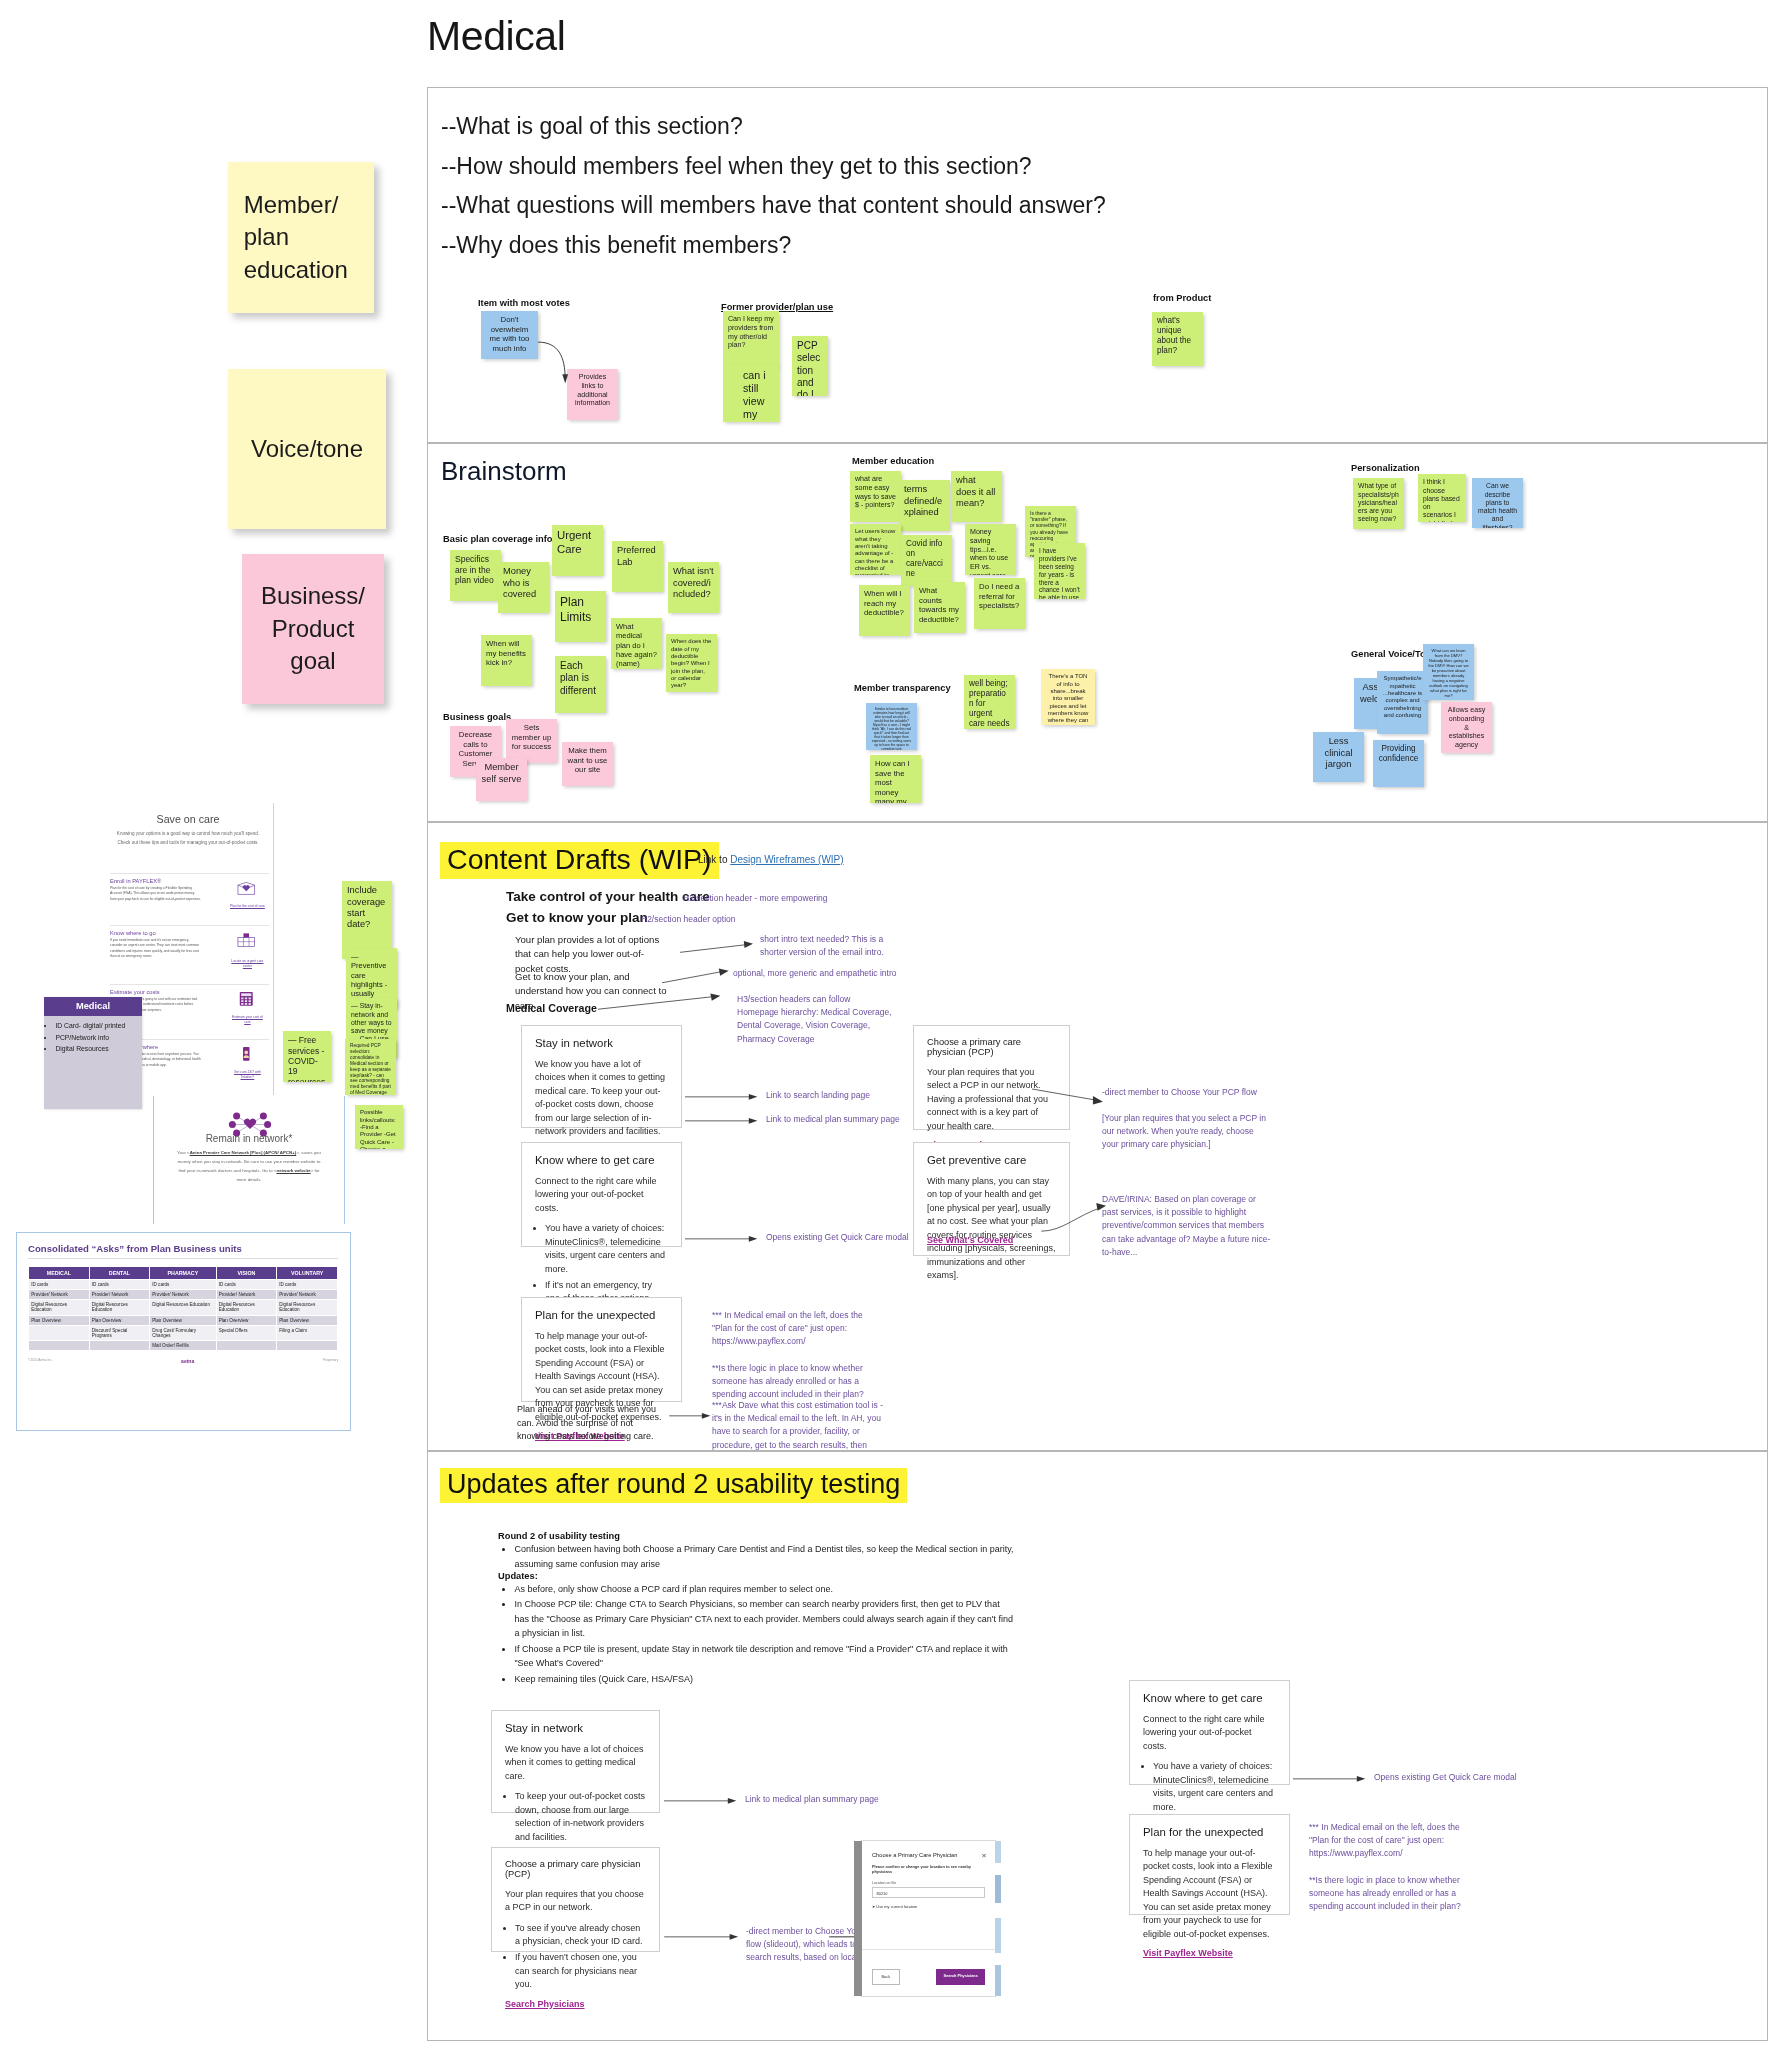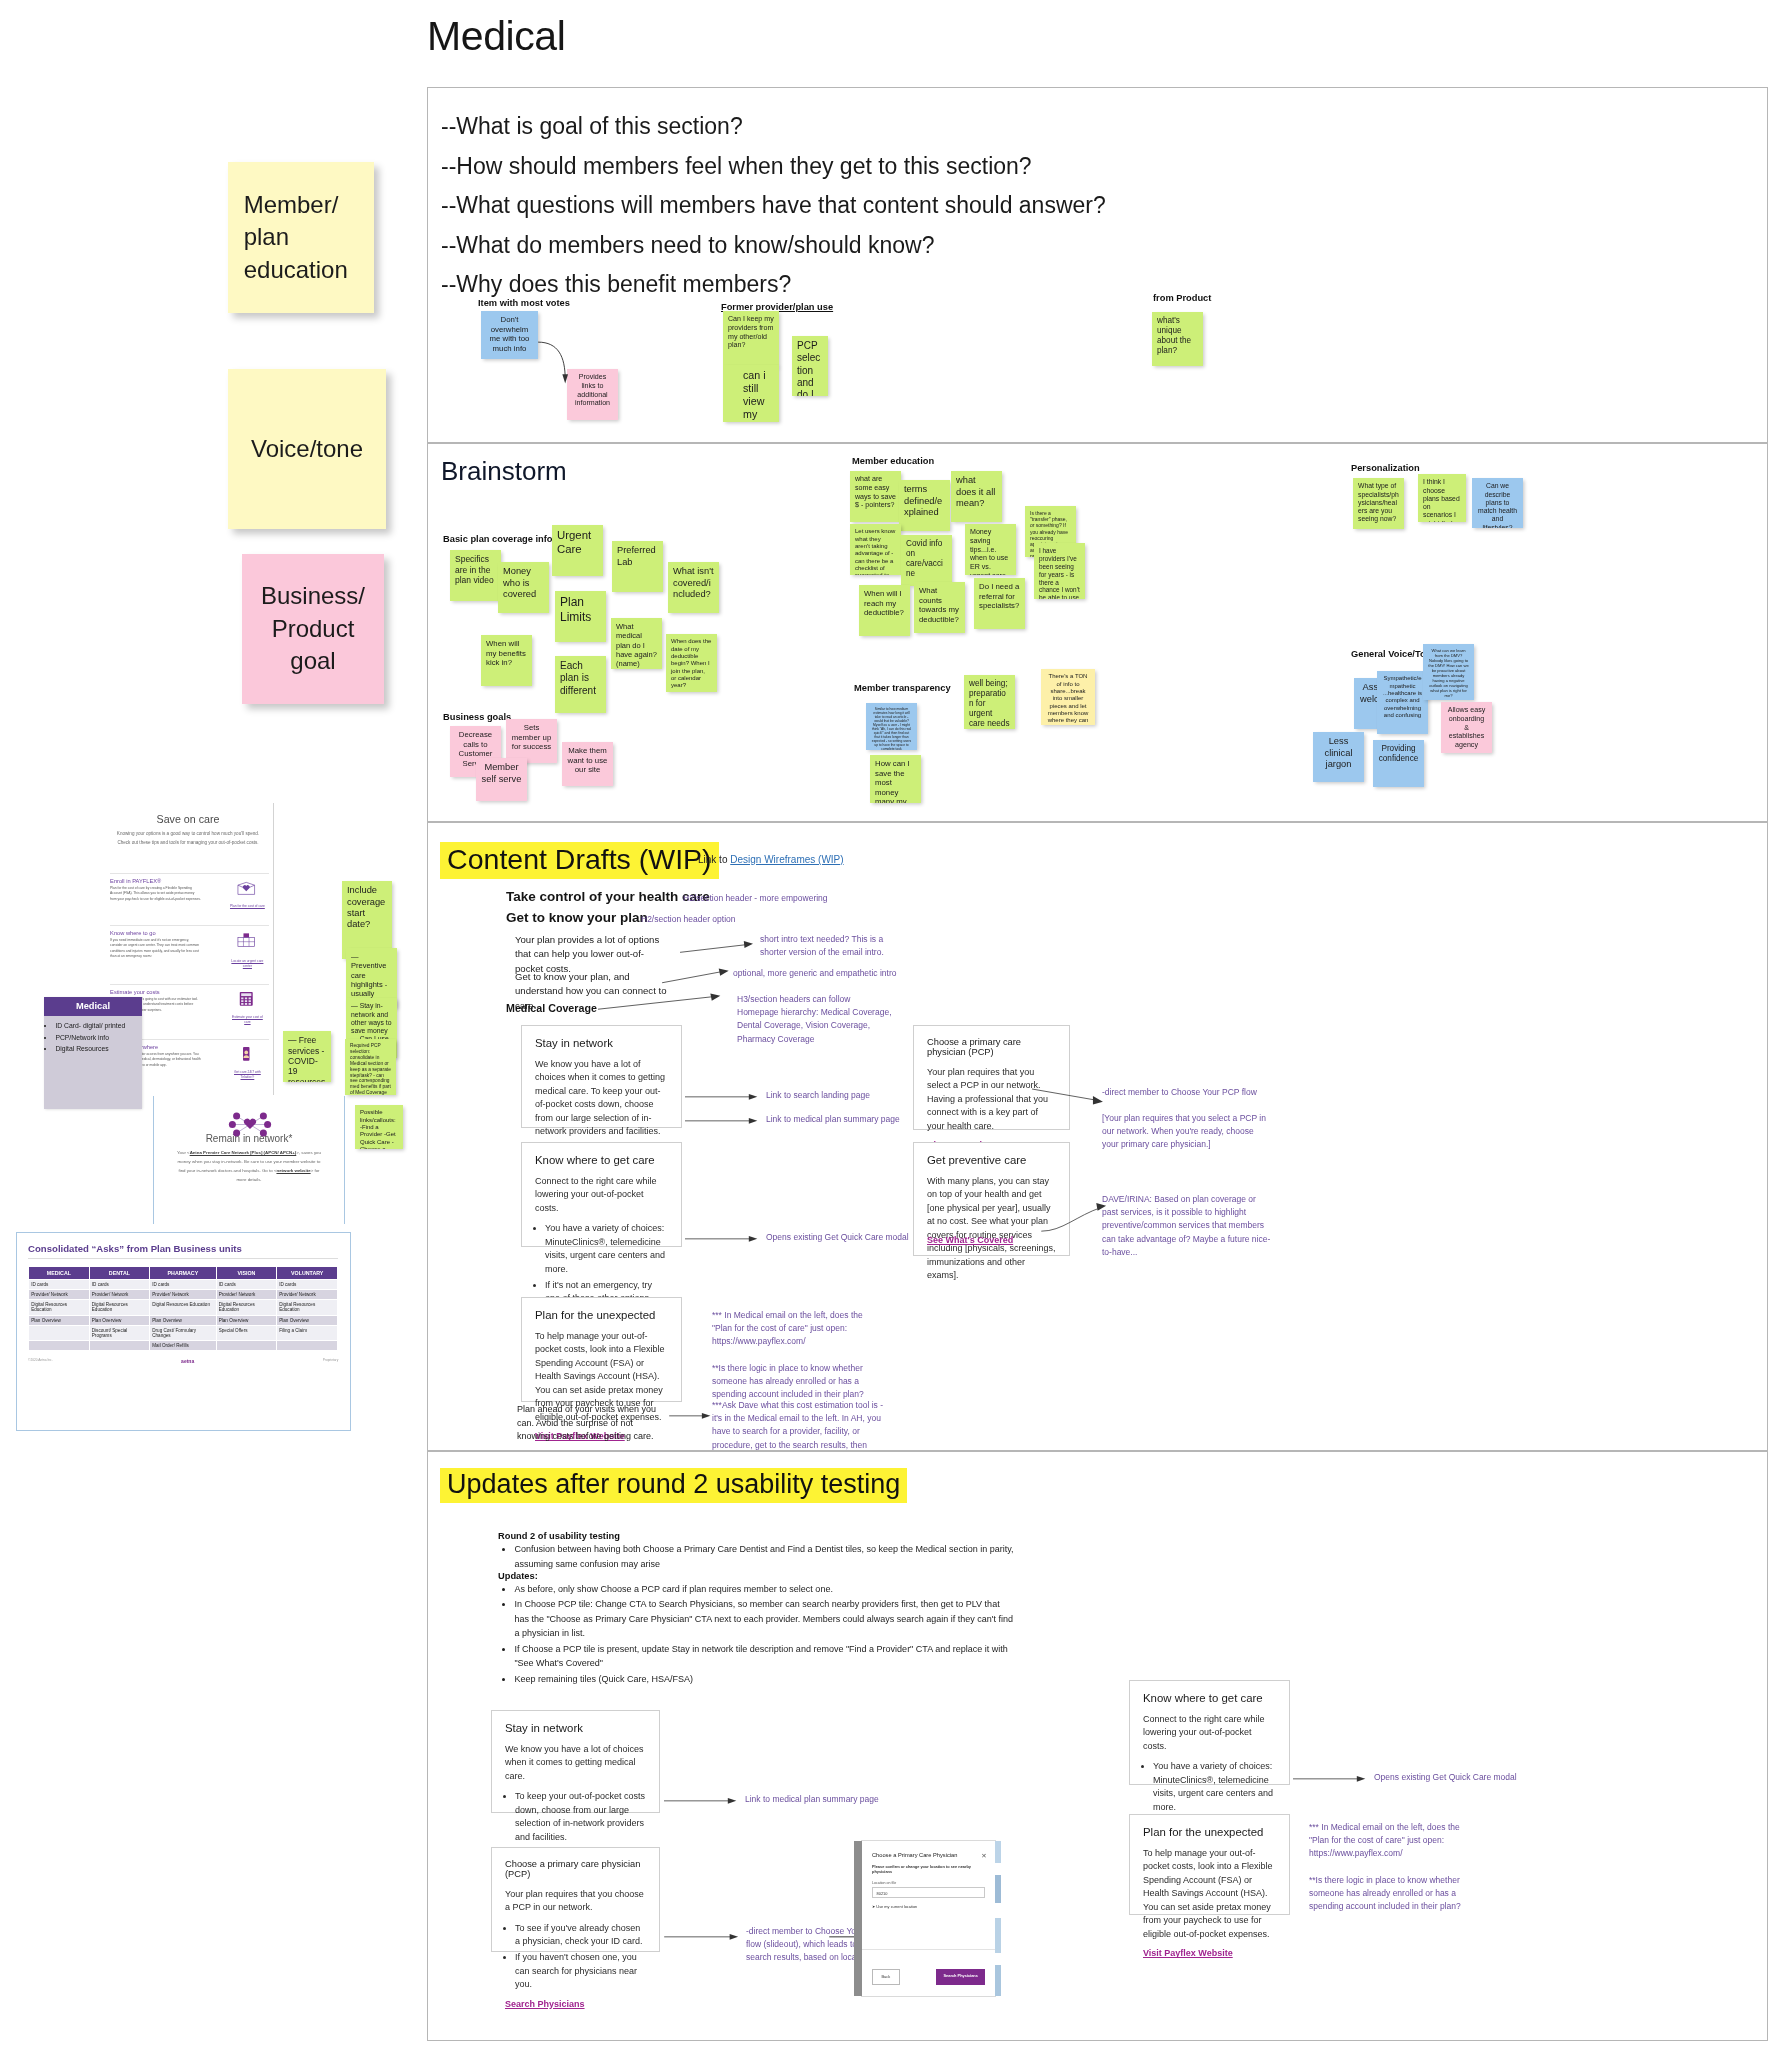--- a/index.html
+++ b/index.html
@@ -156,21 +156,20 @@
   <span>Business/ Product goal</span>
 </div>
 
 <div class="panel" id="panel-questions"></div>
 
 <div class="abs" id="question-list">
   <ul>
     <li>--What is goal of this section?</li>
     <li>--How should members feel when they get to this section?</li>
     <li>--What questions will members have that content should answer?</li>
-    <li>--What do members need to know/should know?</li>
     <li>--Why does this benefit members?</li>
   </ul>
 </div>
 
 <div class="cluster-title" style="left:478px; top:298px;">Item with most votes</div>
 <div class="note blue ctr" style="left:481px; top:311px; width:57px; height:48px; font-size:7.8px;">Don't overwhelm me with too much info</div>
 <div class="note pink ctr" style="left:567px; top:369px; width:51px; height:51px; font-size:7.1px;">Provides links to additional information</div>
 <svg class="conn" style="left:538px; top:335px;" width="43" height="57" viewBox="0 0 60 80">
   <path d="M0,10 C28,10 38,30 38,62" stroke="#333" stroke-width="1.3" fill="none"></path>
   <path d="M34,55 L38,68 L42,55" fill="#333"></path>

